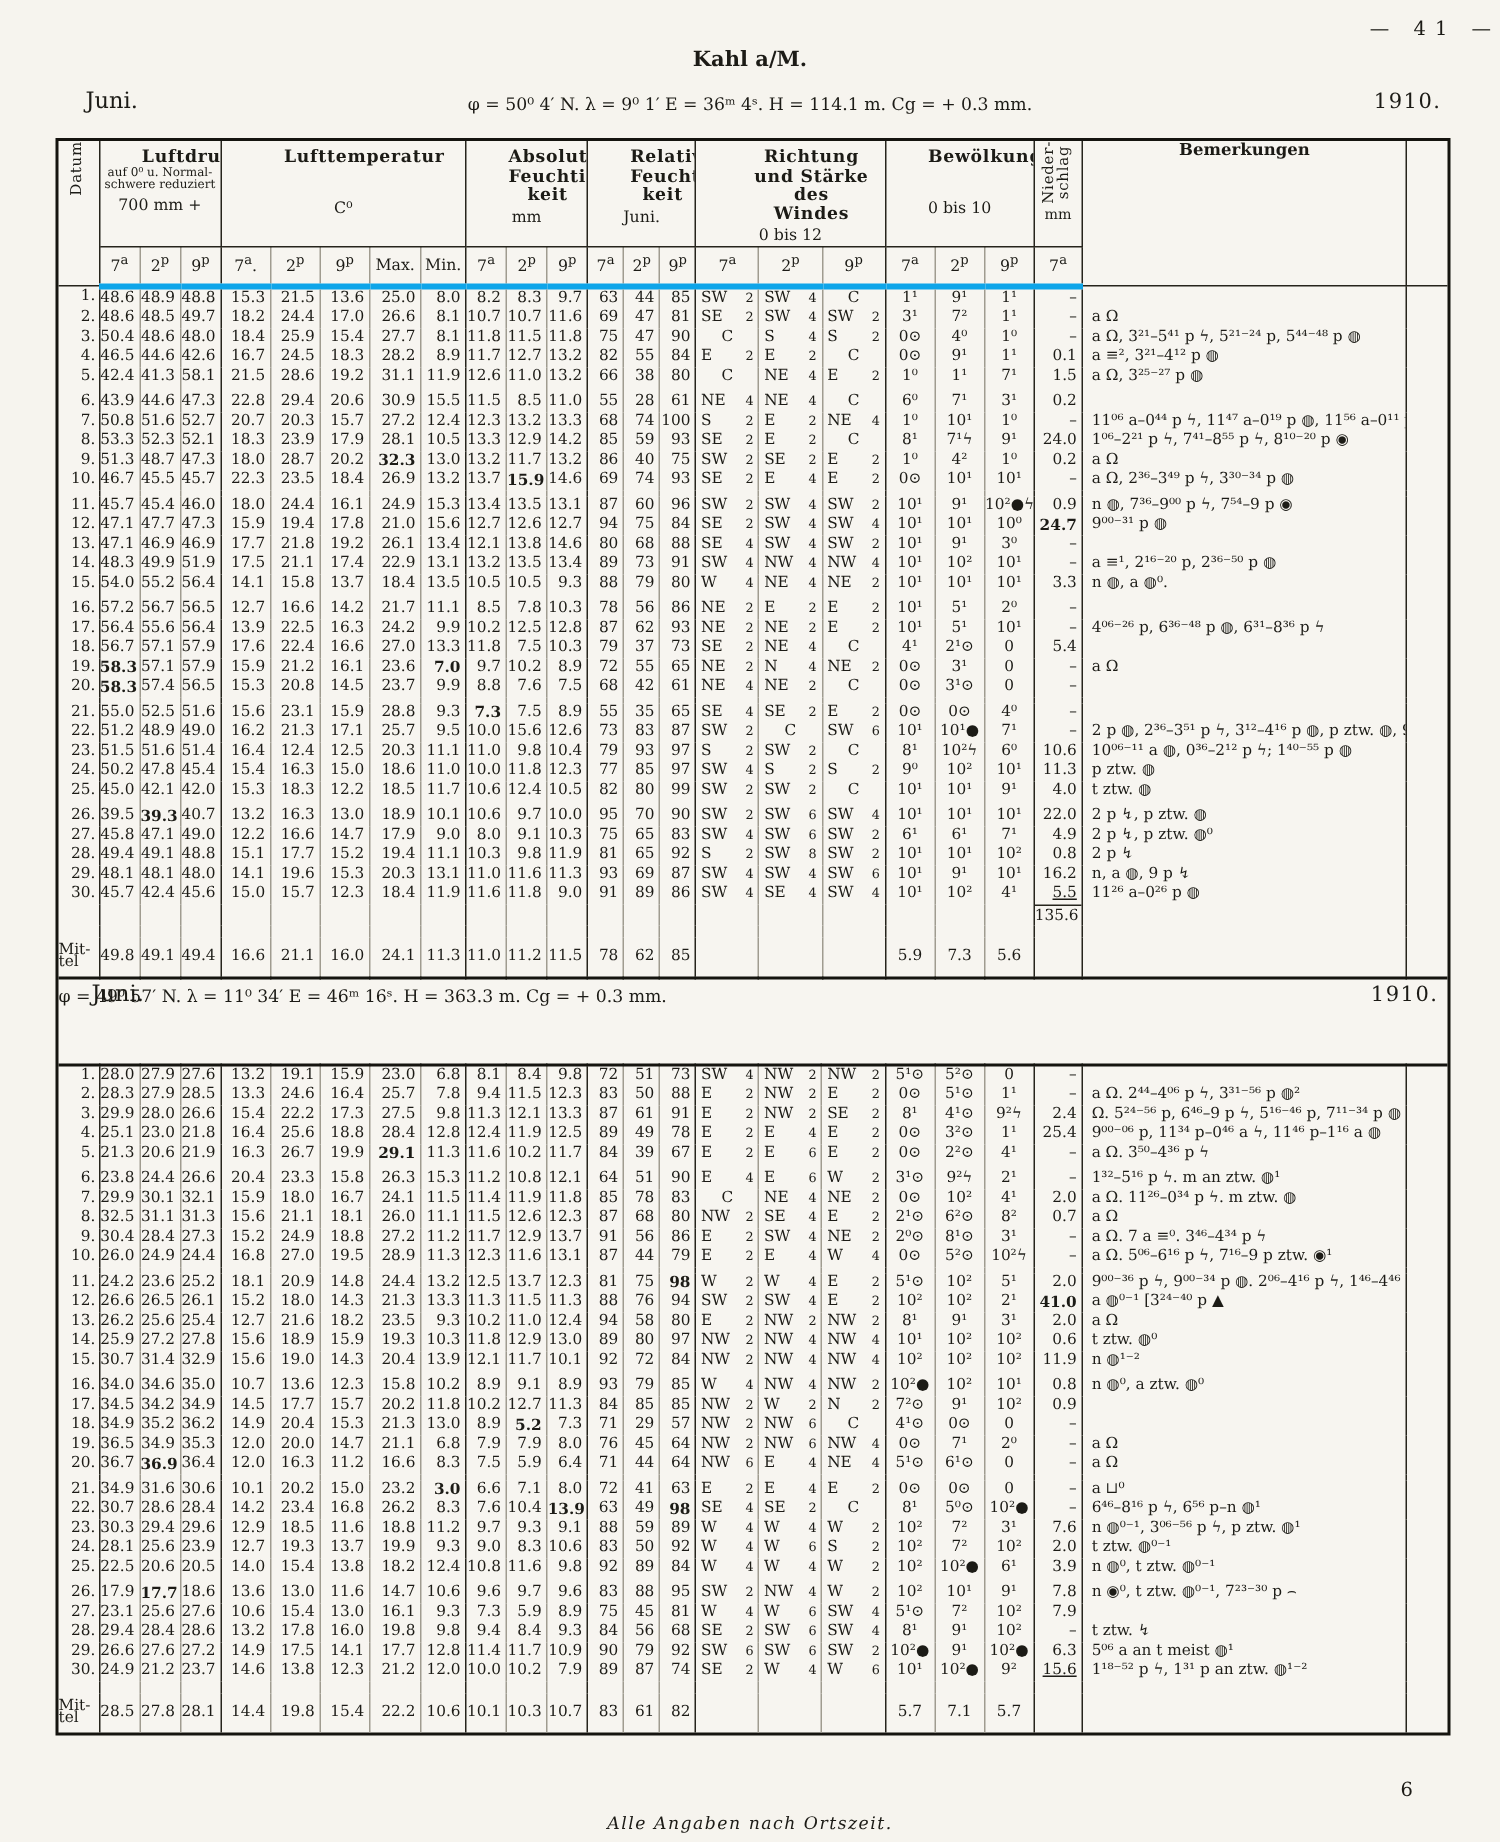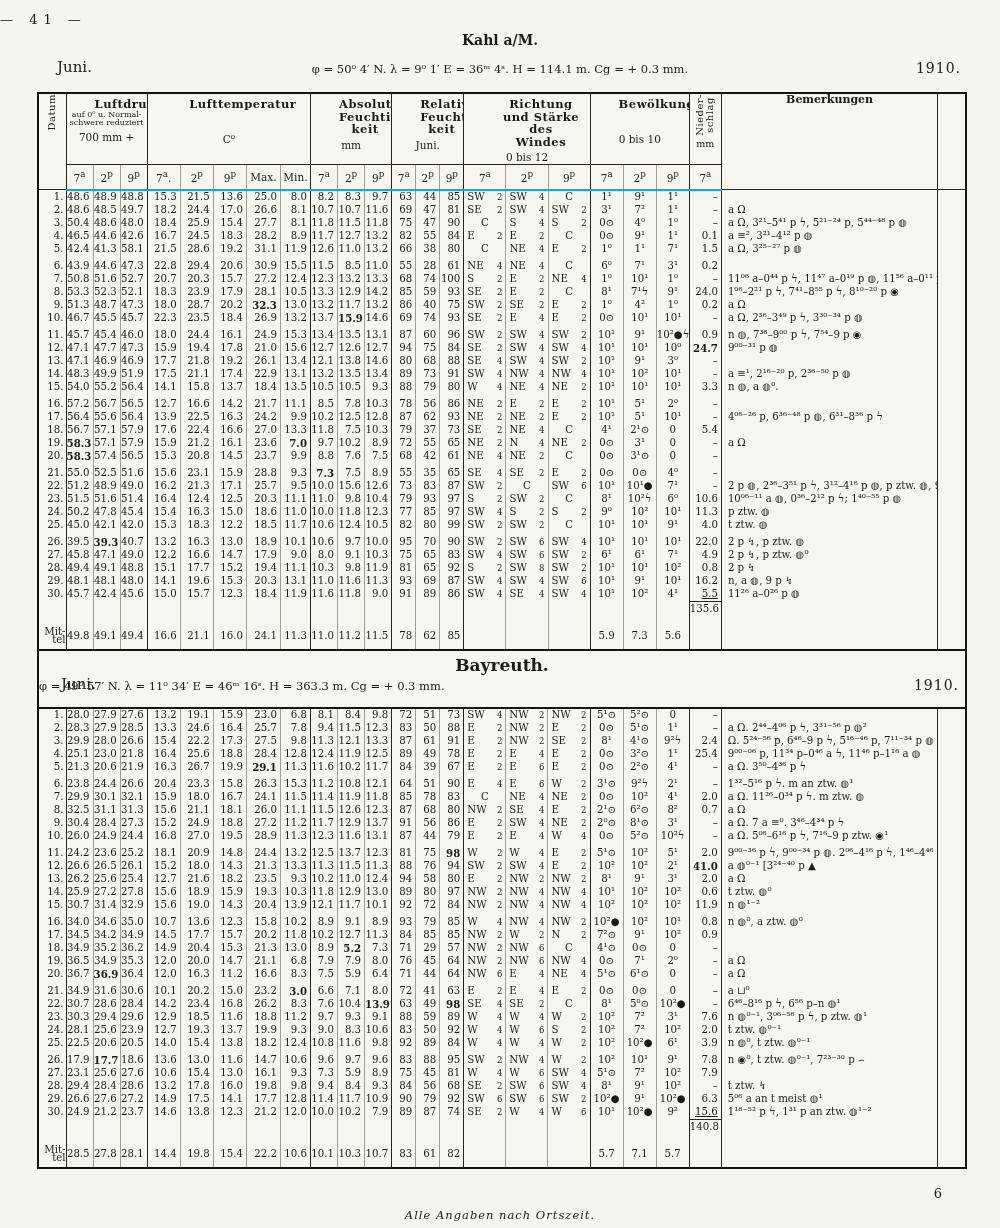--- a/index.html
+++ b/index.html
@@ -1,40 +1,40 @@
 <!DOCTYPE html>
 <html><head>
 <meta charset="utf-8">
 <style>
   html,body{margin:0;padding:0;}
   body{
     width:1000px;height:1228px;position:relative;overflow:hidden;
     background:#f6f4ee;color:#1c1b16;
     font-family:"DejaVu Serif","Liberation Serif",serif;
   }
-  .pageno-top{position:absolute;top:12px;left:0;width:100%;text-align:left;
+  .pageno-top{position:absolute;top:12px;left:0;width:100%;text-align:right;
     font-size:13px;letter-spacing:6px;}
   .station-head-top{position:absolute;top:32px;left:0;width:100%;text-align:center;
     font-size:14px;font-weight:bold;}
   .title-line{position:absolute;top:56px;left:37px;width:926px;height:26px;}
   .title-line .month{position:absolute;left:20px;top:2px;font-size:15px;}
   .title-line .meta{position:absolute;left:0;right:0;text-align:center;top:6px;font-size:11.5px;}
   .title-line .year{position:absolute;right:2px;top:4px;font-size:14px;letter-spacing:1px;}
 
   .frame{position:absolute;left:37px;top:92px;width:926px;border:2.5px solid #15140f;background:#f7f5f0;}
   table{border-collapse:collapse;table-layout:fixed;width:926px;}
   th,td{padding:0;margin:0;overflow:hidden;white-space:nowrap;font-weight:normal;}
 
   
   .br1{border-right:1px solid #a09c90;}
   .br2{border-right:1.4px solid #26241c;}
 
   
   tr.ghead th{border-bottom:1px solid #26241c;vertical-align:top;font-size:11px;line-height:12.5px;}
-  tr.shead th{border-bottom:2px solid #0ea5e9;font-size:10.5px;height:24px;vertical-align:middle;}
+  tr.shead th{border-bottom:4px solid #0ea5e9;font-size:10.5px;height:24px;vertical-align:middle;}
   .gh-block{padding-top:4px;}
   .gh-title{font-size:11.5px;font-weight:bold;letter-spacing:.5px;white-space:pre-line;padding-left:28px;}
   .gh-small{font-size:8px;line-height:8.5px;white-space:pre-line;}
   .gh-unit{font-size:10.5px;margin-top:3px;white-space:pre-line;}
   th.vert{vertical-align:middle;}
   .rot{writing-mode:vertical-rl;transform:rotate(180deg);margin:0 auto;
        font-size:10px;letter-spacing:.5px;line-height:10px;white-space:pre-line;}
   th.bemh{font-size:12px;font-weight:bold;vertical-align:middle;}
   .niedmm{font-size:9.5px;margin-top:2px;}
 
@@ -48,21 +48,21 @@
   td.ctr{text-align:center;}
   td.datum{text-align:right;padding-right:2px;}
   td.wind{padding:0 3px;}
   td.wind .wrow{display:flex;justify-content:space-between;align-items:center;}
   td.wind .ws{font-size:8.5px;}
   td.wind .calm{display:block;text-align:center;}
   td.rem{text-align:left;padding-left:6px;font-size:9.6px;}
   td .b,.b{font-weight:bold;}
   .u{text-decoration:underline;}
   td.total-val{border-top:1.2px solid #26241c;}
-  td.mit{font-size:7.8px;line-height:8px;white-space:pre-line;text-align:right;}
+  td.mit{font-size:7.8px;line-height:8px;white-space:pre-line;text-align:left;}
 
   table.kahl{border-bottom:2.2px solid #15140f;}
   table.bay{border-top:2.2px solid #15140f;}
 
   .interblock{position:relative;height:56px;}
   .interblock .s-name{text-align:center;font-size:17px;font-weight:bold;padding-top:4px;}
   .interblock .s-line{position:relative;height:24px;}
   .interblock .month{position:absolute;left:22px;top:0;font-size:15px;}
   .interblock .meta{position:absolute;left:0;right:0;top:4px;font-size:11.5px;}
   .interblock .year{position:absolute;right:6px;top:2px;font-size:14px;letter-spacing:1px;}
@@ -1596,21 +1596,20 @@
           <td class="ctr br1">7.3</td>
           <td class="ctr br2">5.6</td>
           <td class="num br2"></td>
           <td class="rem br2"></td>
           <td class=""></td>
         </tr>
       </tbody>
   </table>
 
   <div class="interblock">
-    <div class="s-name">Bayreuth.</div>
     <div class="s-line">
       <span class="month">Juni.</span>
       <span class="meta">φ = 49⁰ 57′ N.   λ = 11⁰ 34′ E = 46ᵐ 16ˢ.   H = 363.3 m.   Cg = + 0.3 mm.</span>
       <span class="year">1910.</span>
     </div>
   </div>
 
   <table class="bay">
     <colgroup>
       <col style="width:27px">
@@ -2983,46 +2982,20 @@
               <span class="ws">6</span>
             </span>
           </td>
           <td class="ctr br1">10¹</td>
           <td class="ctr br1">10²●</td>
           <td class="ctr br2">9²</td>
           <td class="num br2"><span class="u">15.6</span></td>
           <td class="rem br2">1¹⁸⁻⁵² p ϟ, 1³¹ p an ztw. ◍¹⁻²</td>
           <td class=""></td>
         </tr>
-        <tr class="tot">
-          <td class="datum br2"></td>
-          <td class="num br1"></td>
-          <td class="num br1"></td>
-          <td class="num br2"></td>
-          <td class="num br1"></td>
-          <td class="num br1"></td>
-          <td class="num br1"></td>
-          <td class="num br1"></td>
-          <td class="num br2"></td>
-          <td class="num br1"></td>
-          <td class="num br1"></td>
-          <td class="num br2"></td>
-          <td class="num br1"></td>
-          <td class="num br1"></td>
-          <td class="num br2"></td>
-          <td class="wind br1"></td>
-          <td class="wind br1"></td>
-          <td class="wind br2"></td>
-          <td class="ctr br1"></td>
-          <td class="ctr br1"></td>
-          <td class="ctr br2"></td>
-          <td class="num br2 total-val">140.8</td>
-          <td class="rem br2"></td>
-          <td class=""></td>
-        </tr>
         <tr class="gapm">
           <td class="datum br2"></td>
           <td class="num br1"></td>
           <td class="num br1"></td>
           <td class="num br2"></td>
           <td class="num br1"></td>
           <td class="num br1"></td>
           <td class="num br1"></td>
           <td class="num br1"></td>
           <td class="num br2"></td>

